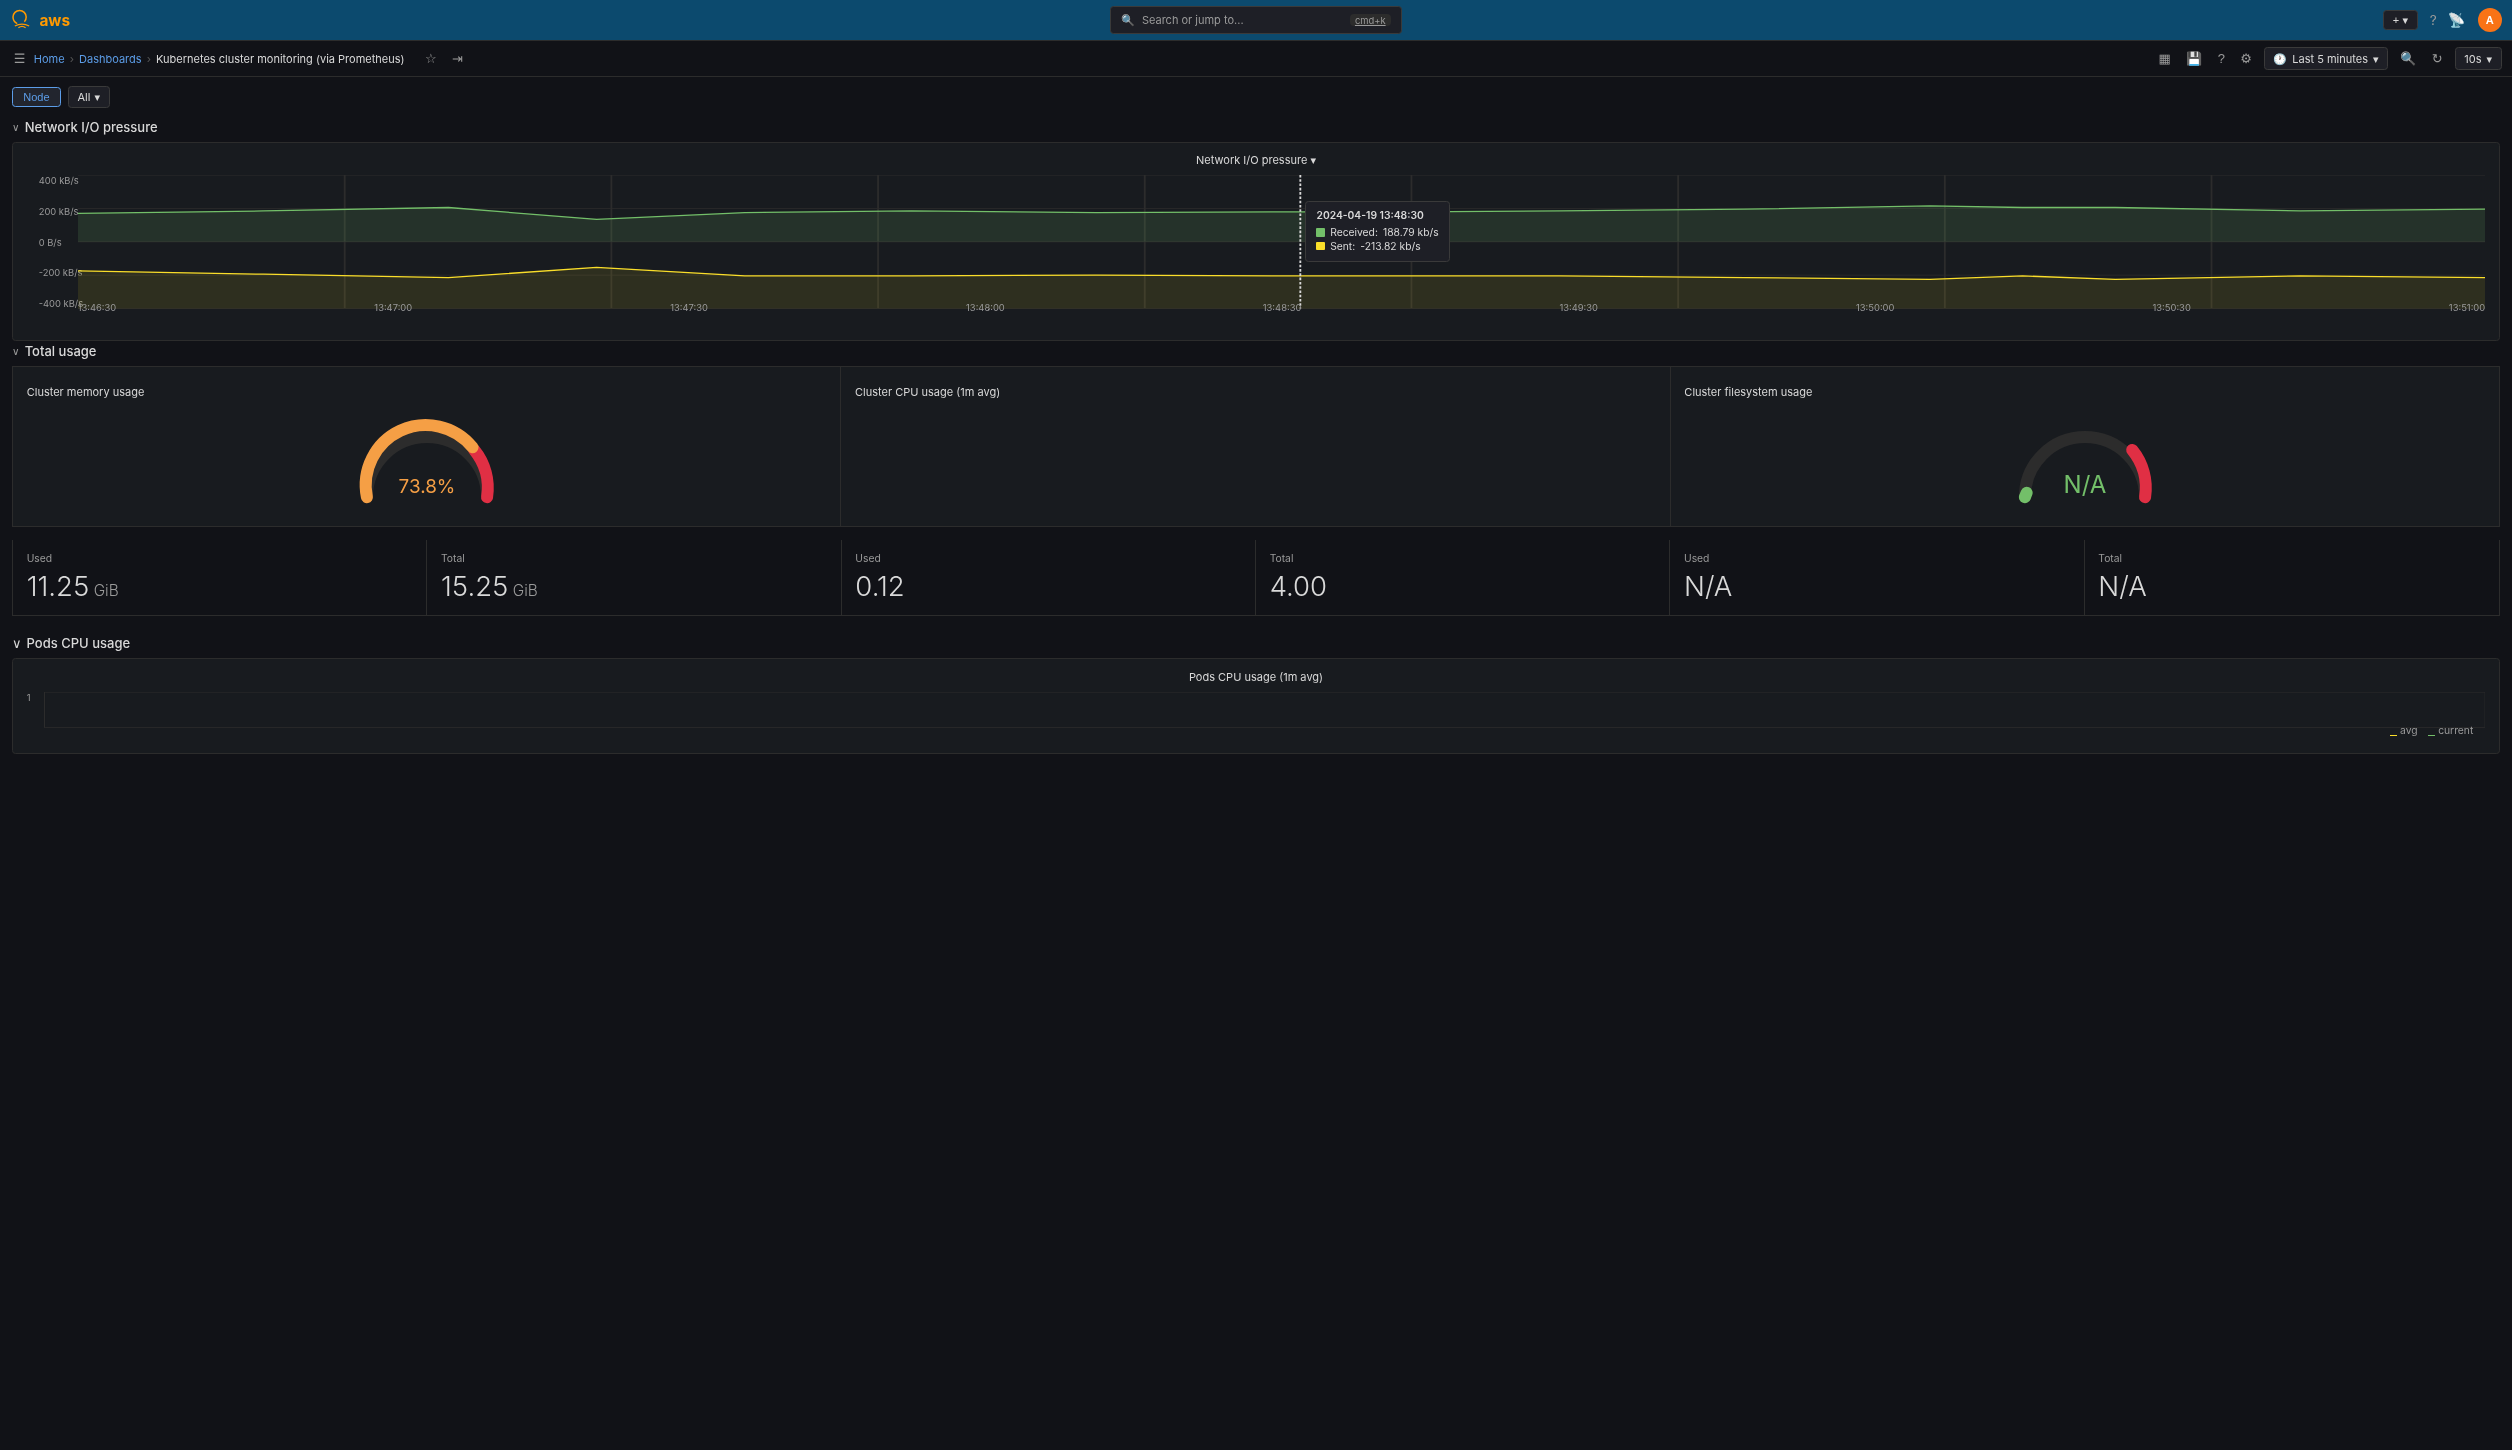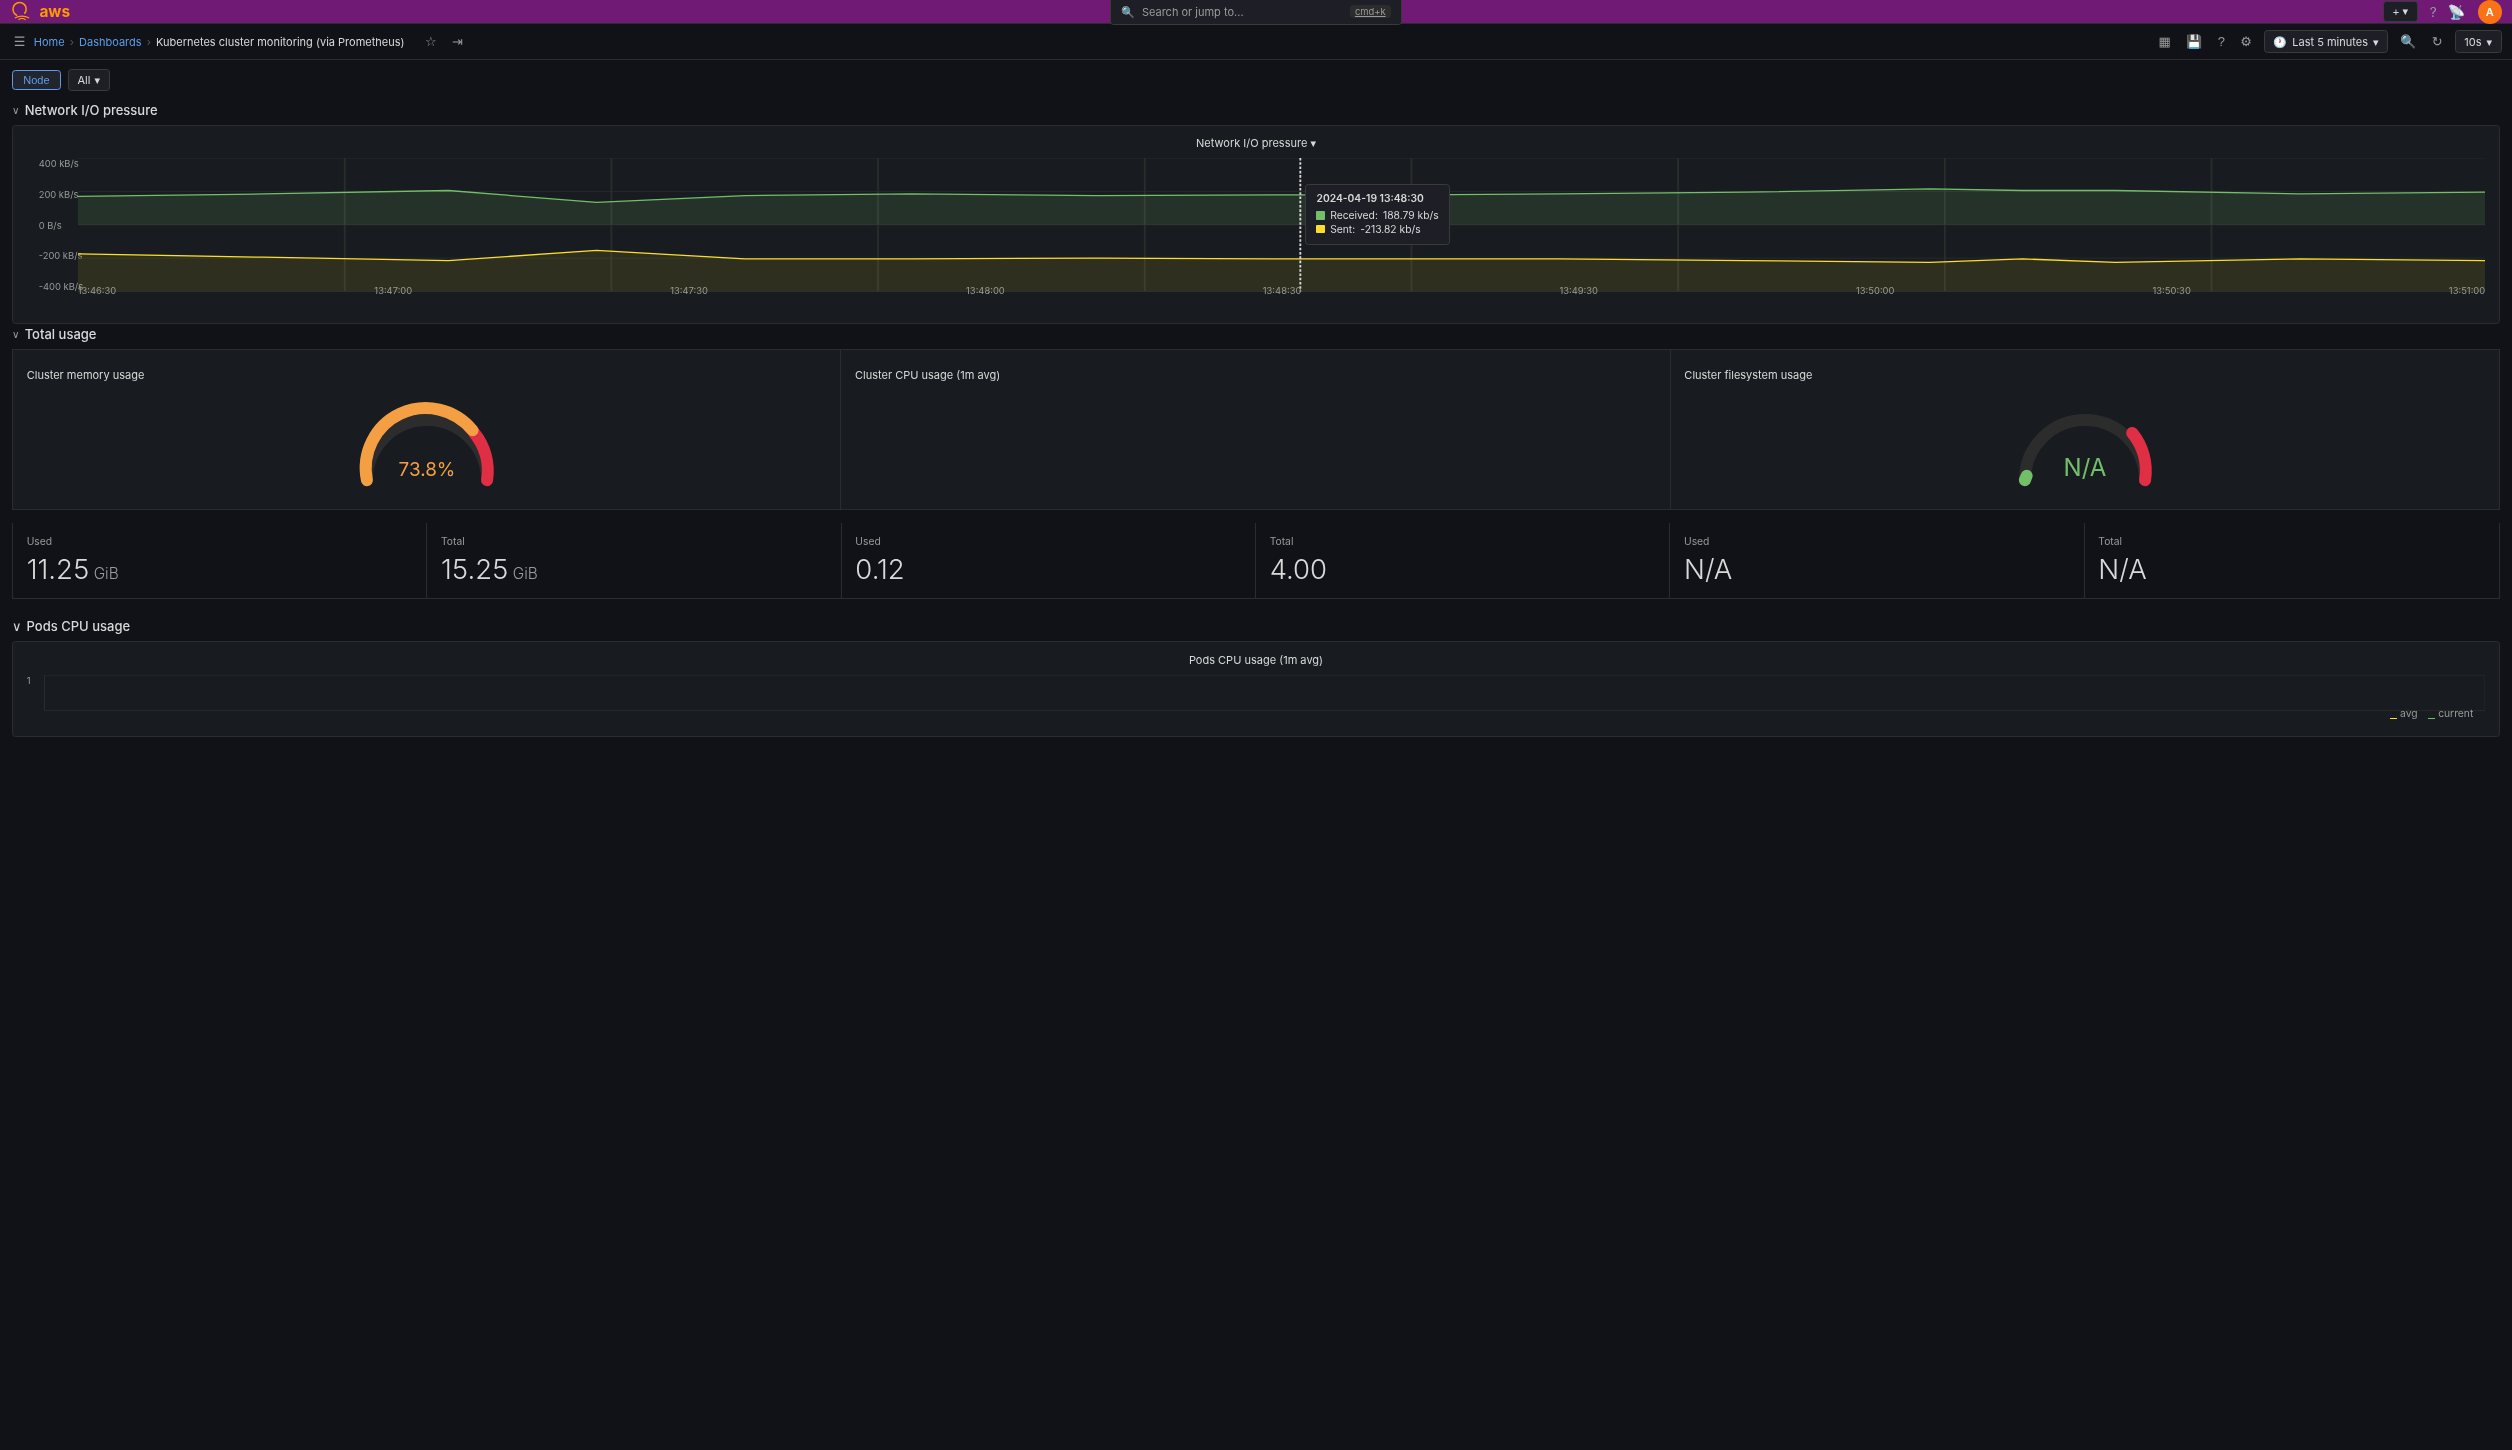--- a/index.html
+++ b/index.html
@@ -7,23 +7,23 @@
       background: #111217;
       color: #d9d9d9;
       font-family: 'Inter', 'Roboto', sans-serif;
       font-size: 12px;
       min-height: 100vh;
       overflow-x: hidden;
     }
 
     
     .topbar {
-      background: #701a75;
+      background: #0c4a6e;
       border-bottom: 0.9px solid #2c2c2c;
-      height: 24px;
+      height: 41px;
       display: flex;
       align-items: center;
       padding: 0 10.3px;
       gap: 8.6px;
       position: relative;
     }
     .aws-logo {
       display: flex;
       align-items: center;
       gap: 5.1px;

